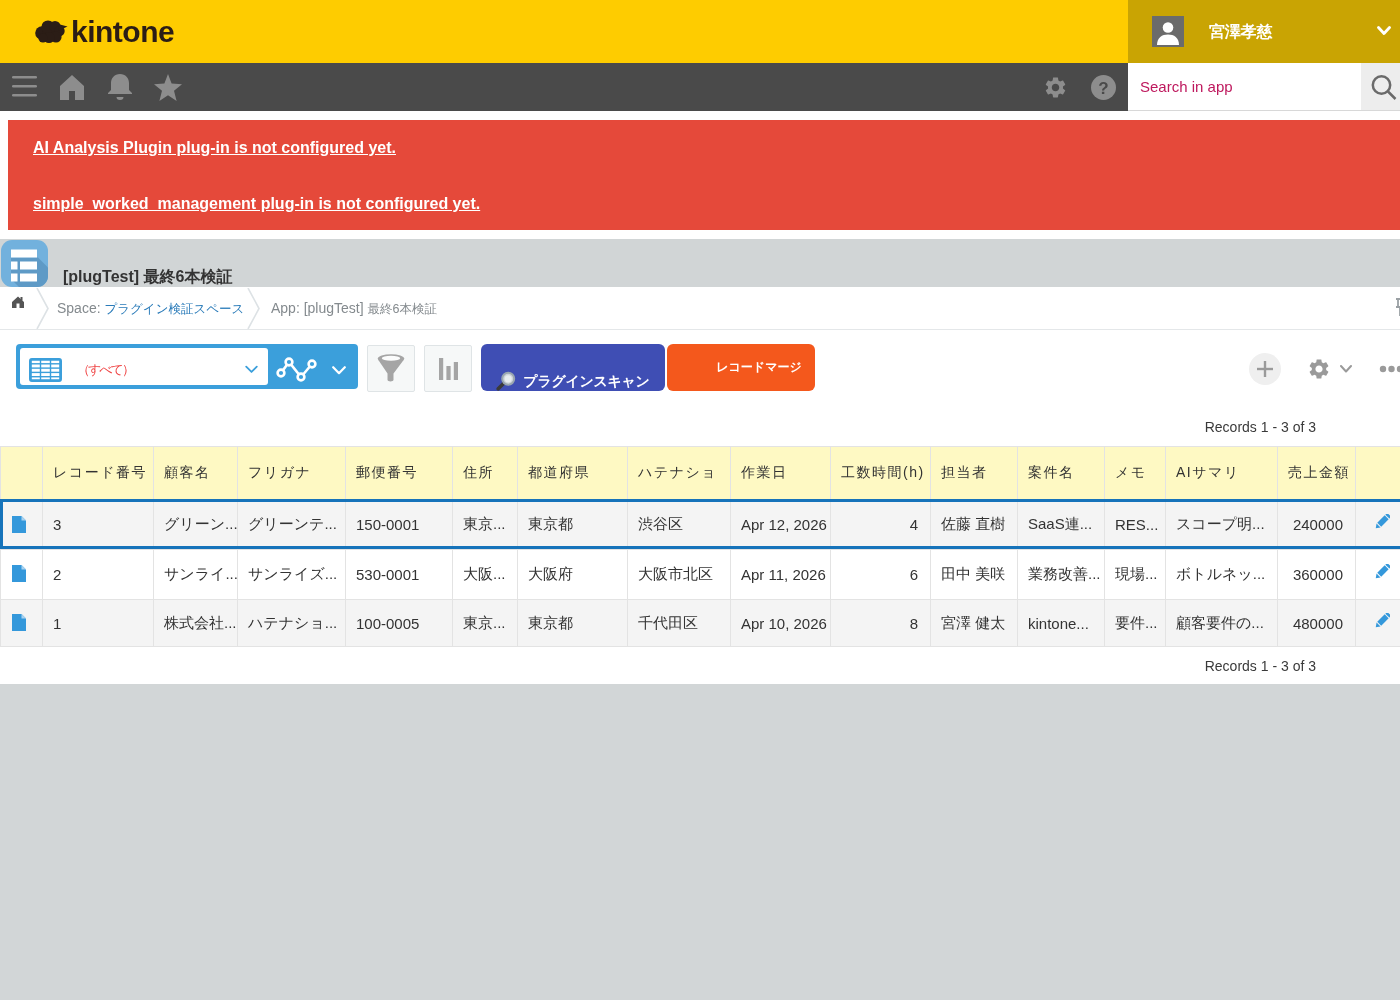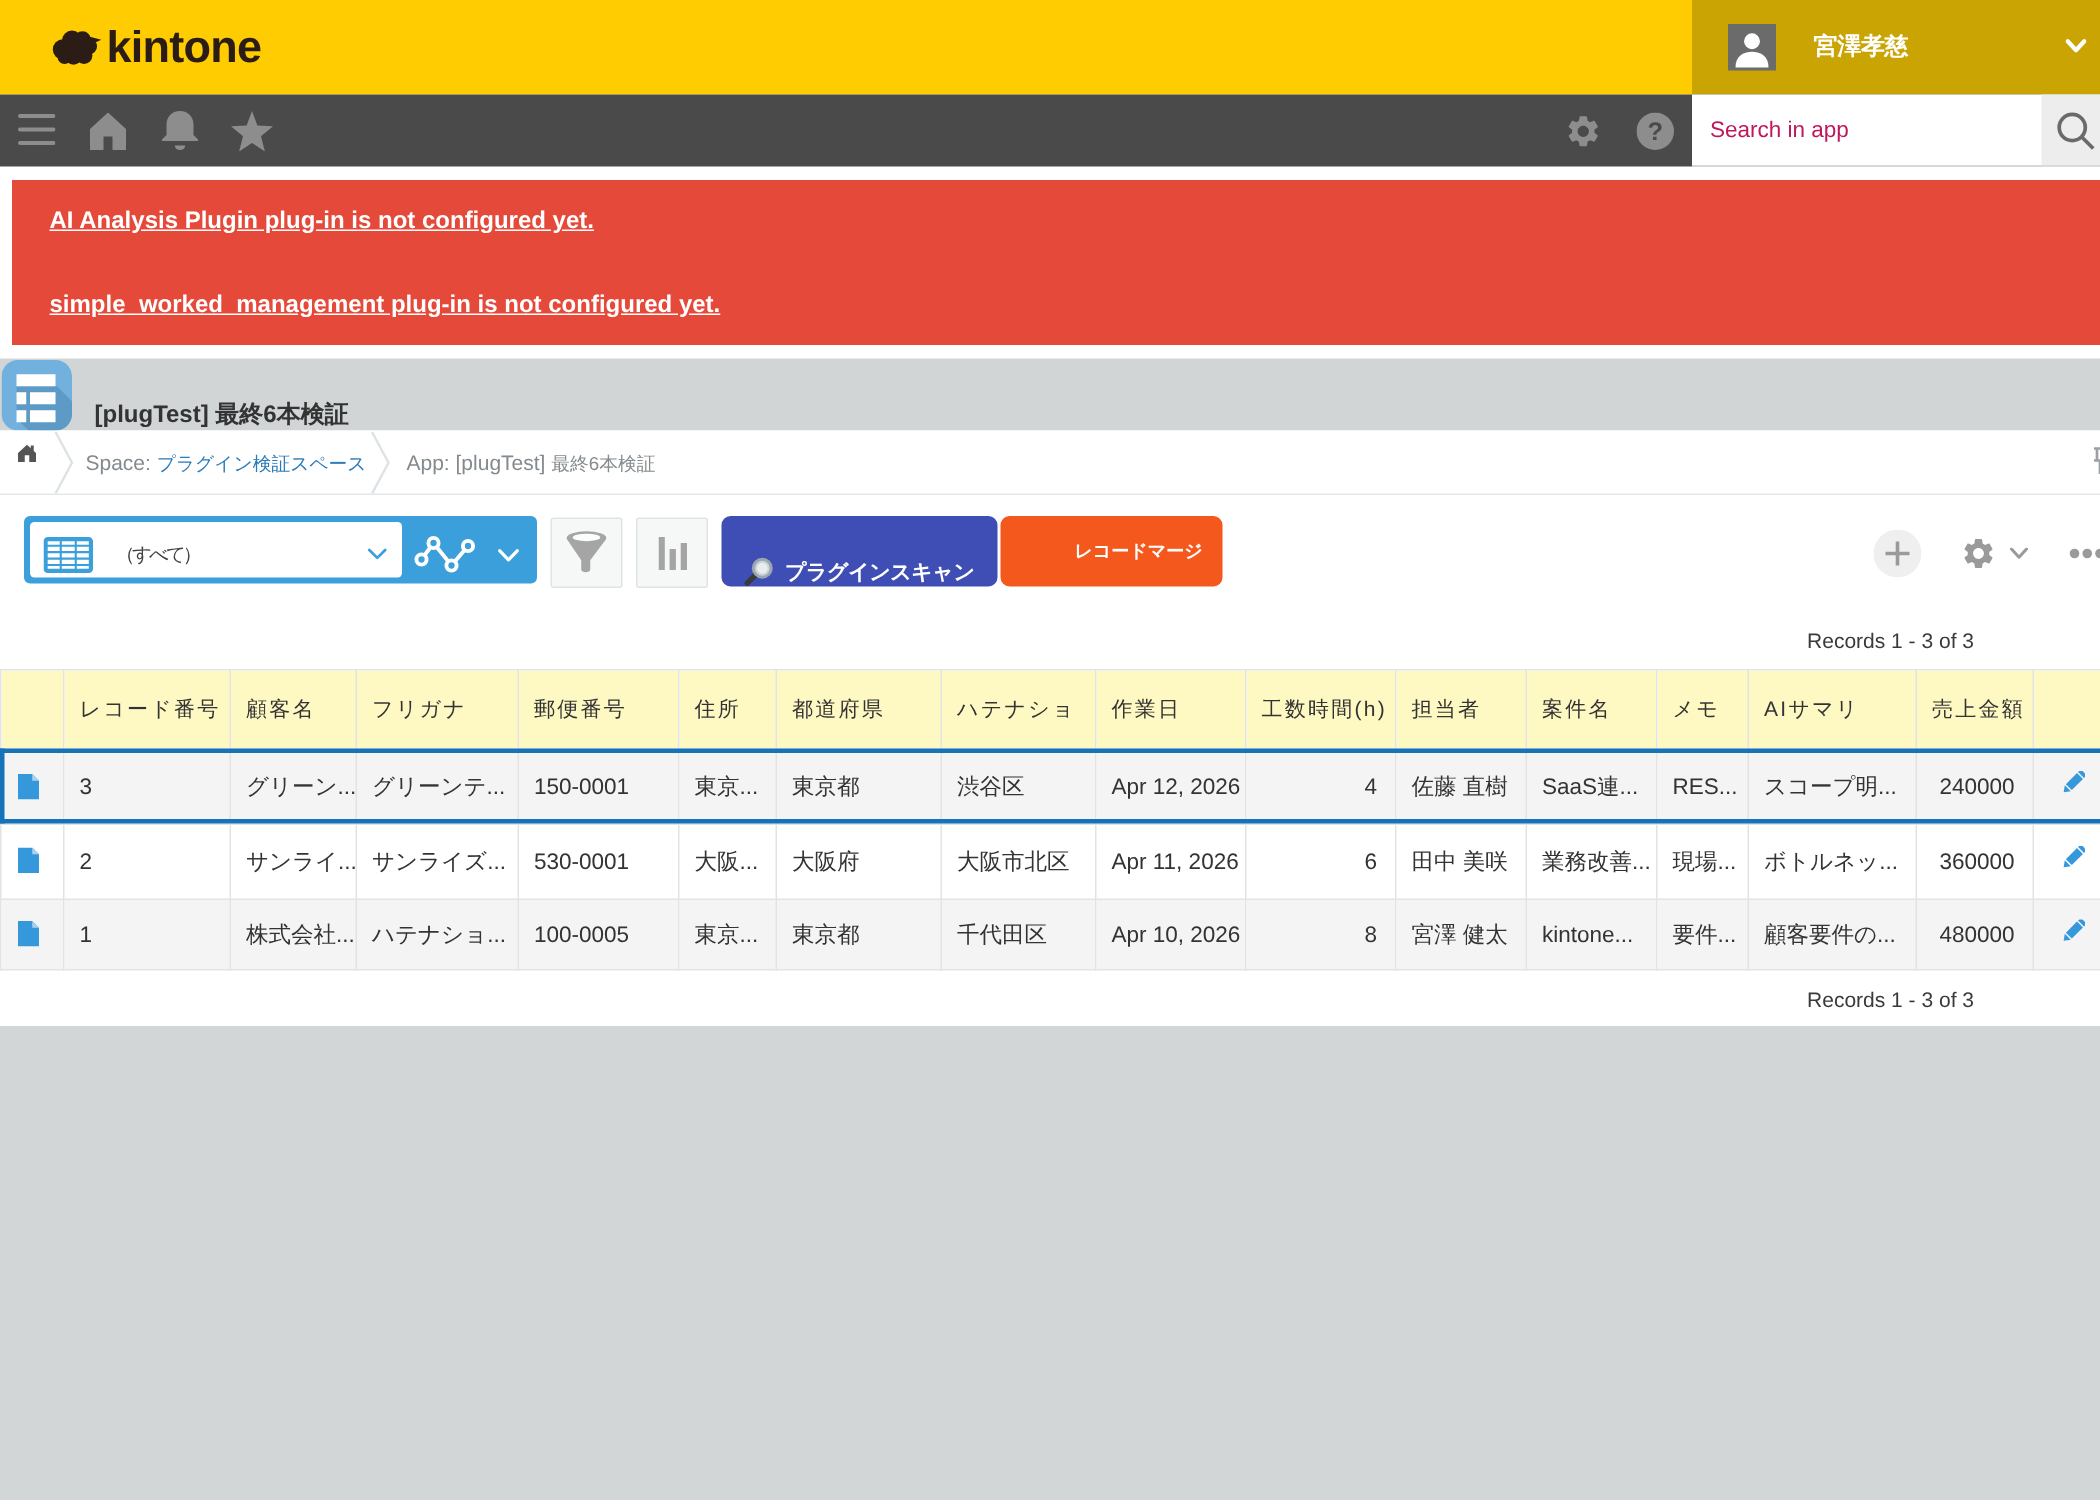--- a/index.html
+++ b/index.html
@@ -29,21 +29,21 @@
 
   
   .crumb { left:0; top:287px; width:1400px; height:43px; background:#fff; border-bottom:1px solid #e4e7e9; }
   .crumbtxt { top:287px; height:43px; line-height:43px; font-size:14px; color:#848a8e; }
   .crumblink { color:#2a7bb9; font-size:12.5px; }
   .jpc { font-size:12.5px; }
 
   
   .viewsel { left:16px; top:344px; width:342px; height:45px; background:#3b9fdb; border-radius:4px; }
   .viewwhite { left:20px; top:348px; width:248px; height:37px; background:#fff; border-radius:3px; }
-  .viewtxt { left:77px; top:351px; height:37px; line-height:37px; font-size:13px; letter-spacing:-2px; color:#404040; }
+  .viewtxt { left:77px; top:351px; height:37px; line-height:37px; font-size:13px; letter-spacing:-2px; color:#ef4444; }
   .sqbtn { top:345px; width:48px; height:47px; background:#f6f8f8; border:1px solid #dfe4e6; border-radius:2px; display:flex; align-items:center; justify-content:center; }
   .scanbtn { left:481px; top:344px; width:184px; height:47px; background:#3f4eb4; border-radius:6px; color:#fff; font-weight:bold; font-size:14px; letter-spacing:-0.3px; display:flex; align-items:flex-end; justify-content:center; }
   .mergebtn { left:667px; top:344px; width:148px; height:47px; background:#f4581c; border-radius:6px; color:#fff; font-weight:bold; font-size:12px; display:flex; align-items:center; justify-content:center;padding-left:36px; }
 
   .records { left:0; width:1316px; text-align:right; font-size:14px; color:#3a3a3a; }
 
   
   table.grid { position:absolute; left:0; top:446px; border-collapse:collapse; table-layout:fixed; width:1400px; }
   table.grid th, table.grid td { border:1px solid #e3e3e3; font-weight:normal; font-size:14px; color:#333; padding:0 10px; text-align:left; white-space:nowrap; overflow:hidden; }
   table.grid th { height:53px; background:#fef9c3; letter-spacing:1.5px; }

